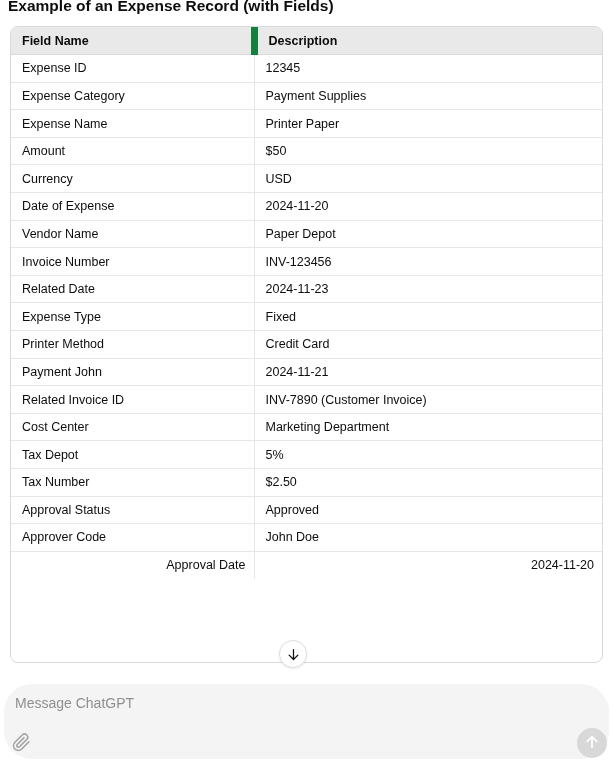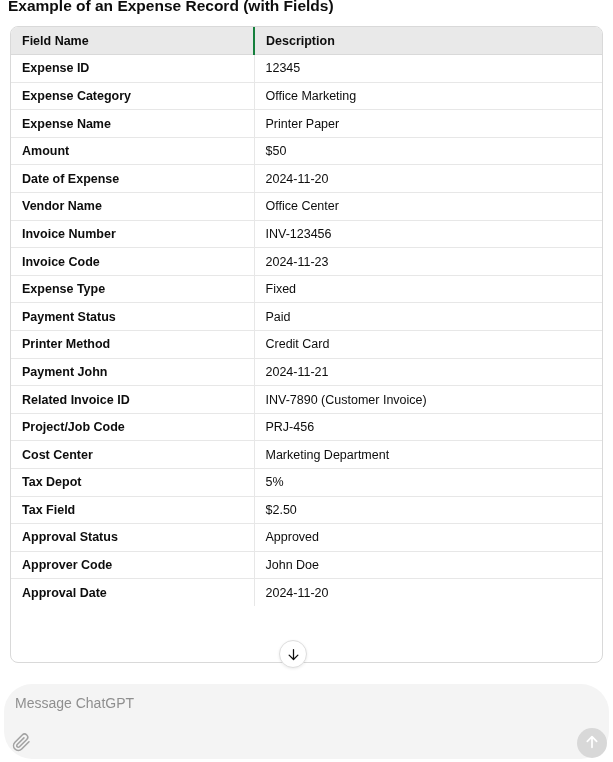--- a/index.html
+++ b/index.html
@@ -41,25 +41,25 @@
     text-align: left;
     vertical-align: middle;
     white-space: nowrap;
     overflow: hidden;
   }
   table.expense thead th {
     background: #e9e9e9;
     font-weight: 600;
     border-bottom: 1px solid #d9d9d9;
   }
-  table.expense thead th:first-child { border-right: 2px solid #15803d; }
+  table.expense thead th:first-child { border-right: 7px solid #15803d; }
   table.expense tbody td { border-bottom: 1px solid #e7e7e7; }
-  table.expense tbody tr:last-child td { border-bottom: none; }
+  table.expense tbody tr:last-child td { border-bottom: none; text-align: right; }
   table.expense tbody td.fieldname {
-    font-weight: 700;
+    font-weight: 400;
     border-right: 1px solid #e7e7e7;
   }
   .scroll-btn {
     position: absolute;
     left: 279px; top: 640px;
     width: 28px; height: 28px;
     border-radius: 50%;
     background: #ffffff;
     border: 1px solid #dedede;
     box-shadow: 0 1px 3px rgba(0,0,0,0.08);
@@ -125,80 +125,76 @@
         <th>Description</th>
       </tr>
     </thead>
     <tbody>
         <tr>
     <td class="fieldname">Expense ID</td>
     <td>12345</td>
   </tr>
         <tr>
     <td class="fieldname">Expense Category</td>
-    <td>Office Marketing</td>
+    <td>Payment Supplies</td>
   </tr>
         <tr>
     <td class="fieldname">Expense Name</td>
     <td>Printer Paper</td>
   </tr>
         <tr>
     <td class="fieldname">Amount</td>
     <td>$50</td>
   </tr>
         <tr>
+    <td class="fieldname">Currency</td>
+    <td>USD</td>
+  </tr>
+        <tr>
     <td class="fieldname">Date of Expense</td>
     <td>2024-11-20</td>
   </tr>
         <tr>
     <td class="fieldname">Vendor Name</td>
-    <td>Office Center</td>
+    <td>Paper Depot</td>
   </tr>
         <tr>
     <td class="fieldname">Invoice Number</td>
     <td>INV-123456</td>
   </tr>
         <tr>
-    <td class="fieldname">Invoice Code</td>
+    <td class="fieldname">Related Date</td>
     <td>2024-11-23</td>
   </tr>
         <tr>
     <td class="fieldname">Expense Type</td>
     <td>Fixed</td>
   </tr>
         <tr>
-    <td class="fieldname">Payment Status</td>
-    <td>Paid</td>
-  </tr>
-        <tr>
     <td class="fieldname">Printer Method</td>
     <td>Credit Card</td>
   </tr>
         <tr>
     <td class="fieldname">Payment John</td>
     <td>2024-11-21</td>
   </tr>
         <tr>
     <td class="fieldname">Related Invoice ID</td>
     <td>INV-7890 (Customer Invoice)</td>
   </tr>
         <tr>
-    <td class="fieldname">Project/Job Code</td>
-    <td>PRJ-456</td>
-  </tr>
-        <tr>
     <td class="fieldname">Cost Center</td>
     <td>Marketing Department</td>
   </tr>
         <tr>
     <td class="fieldname">Tax Depot</td>
     <td>5%</td>
   </tr>
         <tr>
-    <td class="fieldname">Tax Field</td>
+    <td class="fieldname">Tax Number</td>
     <td>$2.50</td>
   </tr>
         <tr>
     <td class="fieldname">Approval Status</td>
     <td>Approved</td>
   </tr>
         <tr>
     <td class="fieldname">Approver Code</td>
     <td>John Doe</td>
   </tr>

